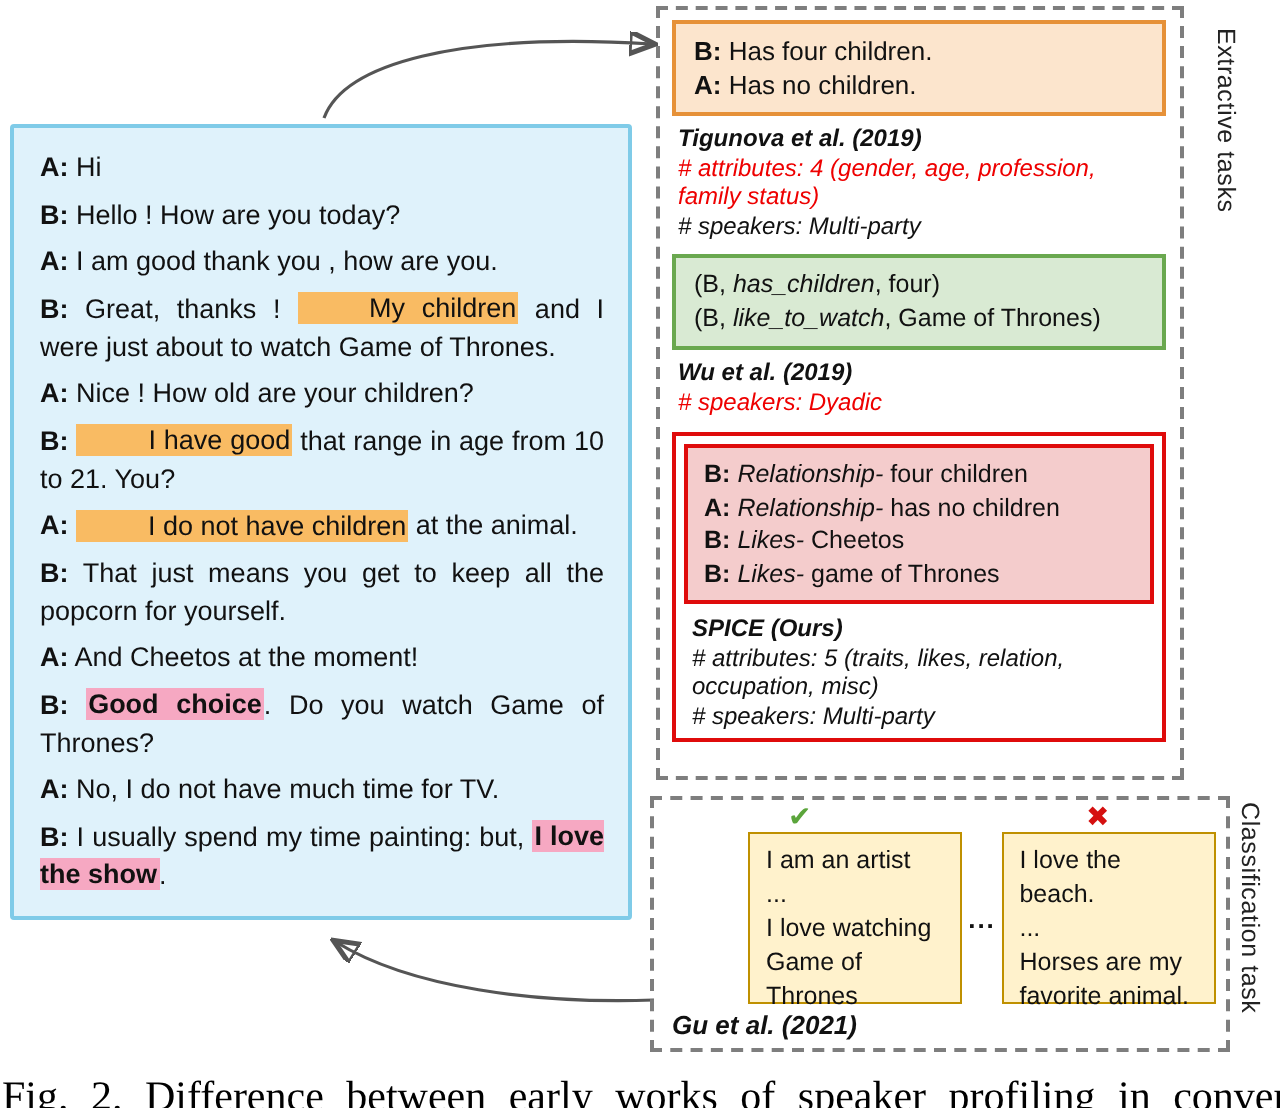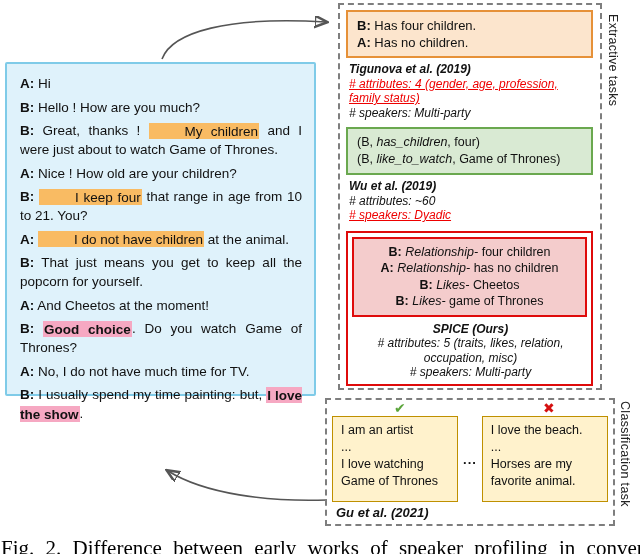--- a/index.html
+++ b/index.html
@@ -2,62 +2,62 @@
 <html style="--dialogue-bg: #dff2fb; --dialogue-border: #7fcbe8; --highlight-orange: #f9bb63; --highlight-pink: #f6a8c2; --orange-box-bg: #fce5cd; --orange-box-border: #e69138; --green-box-bg: #d9ead3; --green-box-border: #6aa84f; --red-box-bg: #f4cccc; --red-border: #df0b0b; --yellow-box-bg: #fff2cc; --yellow-box-border: #bf9000; --red-text: #ee0000; --check-green: #5ba53b; --cross-red: #d51010; --dash-gray: #7e7e7e; --arrow-gray: #555555;"><head>
 <meta charset="utf-8">
 <style>
   html,body{margin:0;padding:0;background:#fff;}
   #stage{
     position:relative;width:640px;height:554px;overflow:hidden;background:#fff;
     font-family:"Liberation Sans","DejaVu Sans",sans-serif;color:#111;
   }
   
   .dialogue-box{
-    position:absolute;left:5px;top:62px;width:311px;height:334px;box-sizing:border-box;
+    position:absolute;left:5px;top:62px;width:311px;height:398px;box-sizing:border-box;
     background:var(--dialogue-bg,#dff2fb);border:2px solid var(--dialogue-border,#7fcbe8);
     padding:10px 12px 8px 13px;border-radius:2px;
   }
   .utt{margin:0 0 4.5px 0;font-size:13.5px;line-height:19px;text-align:justify;}
   .utt:last-child{margin-bottom:0;}
   .sp{font-weight:bold;}
   .hl{padding:0.5px 1px;}
   .hl:empty{display:none;}
   .hl-o{background:var(--highlight-orange,#f9bb63);padding-left:36px;}
   .hl-p{background:var(--highlight-pink,#f6a8c2);font-weight:bold;}
   
   .arrows{position:absolute;left:0;top:0;pointer-events:none;}
   .arrows path{stroke:var(--arrow-gray,#555);stroke-width:1.6;fill:none;}
   
   .extract-panel{
-    position:absolute;left:338px;top:3px;width:264px;height:387px;box-sizing:border-box;
+    position:absolute;left:328px;top:3px;width:264px;height:387px;box-sizing:border-box;
     border:2px dashed var(--dash-gray,#7e7e7e);padding:5px 7px 4px 6px;
     display:flex;flex-direction:column;
   }
   .obox{background:var(--orange-box-bg,#fce5cd);border:2px solid var(--orange-box-border,#e69138);
     padding:5px 9px;font-size:13px;line-height:17px;}
   .gbox{background:var(--green-box-bg,#d9ead3);border:2px solid var(--green-box-border,#6aa84f);
     padding:5px 9px;font-size:12.5px;line-height:17px;}
   .rel{font-style:italic;text-align:center;}
   .cite{font-style:italic;font-size:12px;line-height:14.5px;margin:4px 2px 7px 3px;}
   .cite-name{font-weight:bold;font-style:italic;}
-  .redtxt{color:var(--red-text,#ee0000);text-decoration:underline;}
-  .router{border:2px solid var(--red-border,#df0b0b);background:#fff;padding:4px 4px 2px 4px;margin-top:1px;text-align:center;}
+  .redtxt{color:var(--red-text,#ee0000);}
+  .router{border:2px solid var(--red-border,#df0b0b);background:#fff;padding:4px 4px 2px 4px;margin-top:1px;}
   .rbox{background:var(--red-box-bg,#f4cccc);border:2px solid var(--red-border,#df0b0b);
     padding:5px 8px;font-size:12.5px;line-height:16.5px;}
   .attr{font-style:italic;}
   .cite-inner{margin:5px 2px 2px 4px;}
   
   .class-panel{
     position:absolute;left:325px;top:398px;width:290px;height:128px;box-sizing:border-box;
     border:2px dashed var(--dash-gray,#7e7e7e);padding:1px 5px 2px 5px;
   }
   .marks{position:relative;height:15px;}
   .check{position:absolute;left:62px;top:-1px;font-size:14px;color:var(--check-green,#5ba53b);}
   .cross{position:absolute;left:211px;top:-1px;font-size:14px;color:var(--cross-red,#d51010);}
-  .ybox-row{display:flex;align-items:center;}
+  .ybox-row{display:flex;align-items:center;margin-left:42px;}
   .ybox{background:var(--yellow-box-bg,#fff2cc);border:1.5px solid var(--yellow-box-border,#bf9000);
     width:128px;height:86px;box-sizing:border-box;padding:5px 8px;font-size:12.5px;line-height:17px;}
   .dots{width:24px;text-align:center;font-weight:bold;font-size:13px;letter-spacing:1px;}
   .gu{font-size:13px;margin:3px 0 0 4px;}
   
   .side-label{
     position:absolute;writing-mode:vertical-rl;font-size:12.5px;color:#222;letter-spacing:0.3px;
   }
   .side-label.extractive{left:606px;top:14px;}
   .side-label.classification{left:618px;top:401px;}
@@ -77,24 +77,25 @@
       <marker id="ah" markerWidth="9" markerHeight="8" refX="7" refY="3.5" orient="auto">
         <path d="M0,0 L8,3.5 L0,7 Z" fill="#555" stroke="none"></path>
       </marker>
     </defs>
     <path d="M162,59 C172,32 228,16 326,22" marker-end="url(#ah)"></path>
     <path d="M327,500 C268,502 205,494 168,471" marker-end="url(#ah)"></path>
   </svg>
 
   <div class="dialogue-box">
     <p class="utt"><span class="sp">A:</span><span> Hi</span></p>
-    <p class="utt"><span class="sp">B:</span><span> Hello ! How are you much?</span></p>
+    <p class="utt"><span class="sp">B:</span><span> Hello ! How are you today?</span></p>
+    <p class="utt"><span class="sp">A:</span><span> I am good thank you , how are you.</span></p>
     <p class="utt"><span class="sp">B:</span><span> Great, thanks ! </span><span class="hl hl-o">My children</span><span> and I were just about to watch Game of Thrones.</span></p>
     <p class="utt"><span class="sp">A:</span><span> Nice ! How old are your children?</span></p>
-    <p class="utt"><span class="sp">B:</span><span> </span><span class="hl hl-o">I keep four</span><span> that range in age from 10 to 21. You?</span></p>
+    <p class="utt"><span class="sp">B:</span><span> </span><span class="hl hl-o">I have good</span><span> that range in age from 10 to 21. You?</span></p>
     <p class="utt"><span class="sp">A:</span><span> </span><span class="hl hl-o">I do not have children</span><span> at the animal.</span></p>
     <p class="utt"><span class="sp">B:</span><span> That just means you get to keep all the popcorn for yourself.</span></p>
     <p class="utt"><span class="sp">A:</span><span> And Cheetos at the moment!</span></p>
     <p class="utt"><span class="sp">B:</span><span> </span><span class="hl hl-p">Good choice</span><span>. Do you watch Game of Thrones?</span></p>
     <p class="utt"><span class="sp">A:</span><span> No, I do not have much time for TV.</span></p>
     <p class="utt"><span class="sp">B:</span><span> I usually spend my time painting: but, </span><span class="hl hl-p">I love the show</span><span>.</span></p>
   </div>
 
   <div class="extract-panel">
 
@@ -107,21 +108,20 @@
       <div class="redtxt"># attributes: 4 (gender, age, profession, family status)</div>
       <div># speakers: Multi-party</div>
     </div>
 
     <div class="gbox">
       <div><span>(B, </span><span class="rel">has_children</span><span>, four)</span></div>
       <div><span>(B, </span><span class="rel">like_to_watch</span><span>, Game of Thrones)</span></div>
     </div>
     <div class="cite">
       <div class="cite-name">Wu et al. (2019)</div>
-      <div># attributes: ~60</div>
       <div class="redtxt"># speakers: Dyadic</div>
     </div>
 
     <div class="router">
       <div class="rbox">
         <div><span class="sp">B:</span> <span class="attr">Relationship-</span> <span>four children</span></div>
         <div><span class="sp">A:</span> <span class="attr">Relationship-</span> <span>has no children</span></div>
         <div><span class="sp">B:</span> <span class="attr">Likes-</span> <span>Cheetos</span></div>
         <div><span class="sp">B:</span> <span class="attr">Likes-</span> <span>game of Thrones</span></div>
       </div>

